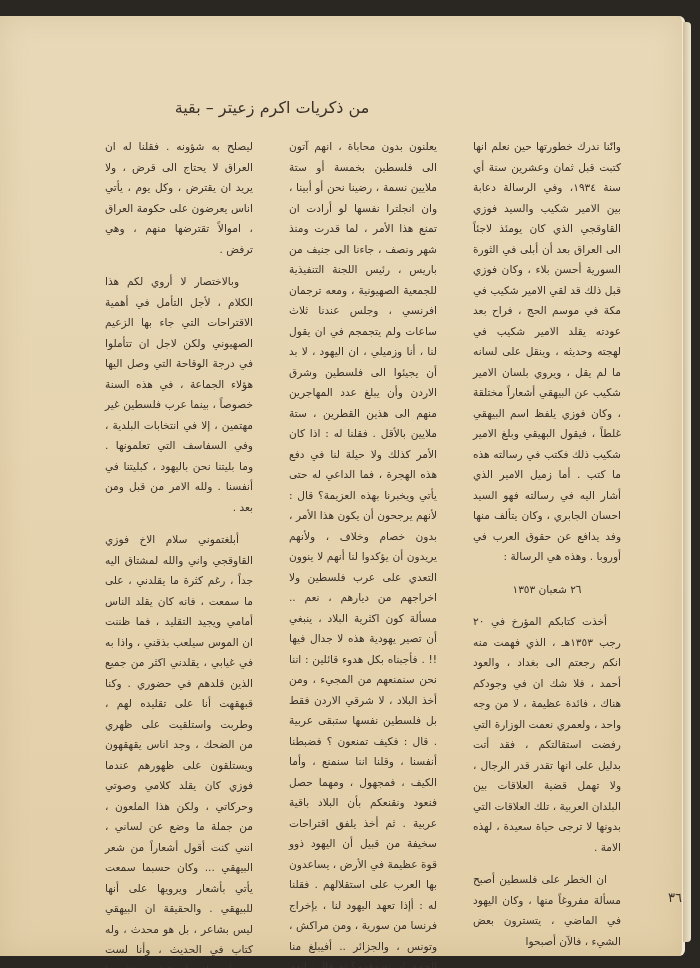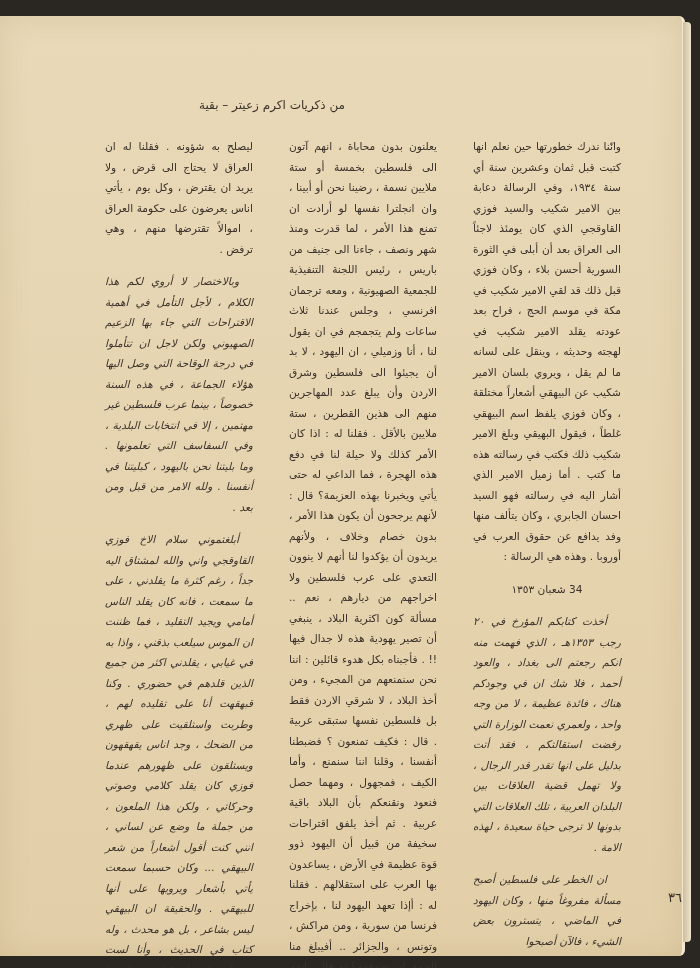--- a/index.html
+++ b/index.html
@@ -13,51 +13,51 @@
     border-right:3px solid #f2e8d2;
     border-radius:0 6px 6px 0;
     box-shadow: inset 0 0 30px rgba(150,120,70,0.18);
   }
   .page-edge {
     position:absolute; right:-9px; top:6px; width:8px; height:920px;
     background:linear-gradient(90deg,#cdbd9c,#efe4cc); border-radius:0 4px 4px 0;
   }
   .title {
     position:absolute; top:82px; left:0; width:544px; text-align:center;
-    direction:rtl; font-size:12px; color:#3b322a; letter-spacing:0.5px;
+    direction:rtl; font-size:16px; color:#3b322a; letter-spacing:0.5px;
   }
   .cols {
     position:absolute; top:108px; left:93px; width:540px; height:760px;
     direction:rtl; display:flex; flex-direction:row; gap:12px;
   }
   .col {
     width:172px; direction:rtl; text-align:justify;
     font-size:10.6px; line-height:20.5px; color:#3a312a;
     font-family:"DejaVu Sans", sans-serif;
   }
   .col p { margin:12px; }
-  .col p.indent { text-indent:14px;font-style:italic; }
+  .col p.indent { text-indent:14px; }
   .col .center { text-align:center; }
   .page-num {
     position:absolute; top:874px; left:0; width:682px; 
     font-size:13px; color:#3b322a; direction:rtl;
   }
 </style>
 </head>
 <body>
 
 <div class="page">
   <div class="page-edge"></div>
 
   <div class="title">من ذكريات اكرم زعيتر – بقية</div>
 
   <div class="cols">
     <div class="col">
       <p>وانّنا ندرك خطورتها حين نعلم انها كتبت قبل ثمان وعشرين سنة أي سنة ١٩٣٤، وفي الرسالة دعابة بين الامير شكيب والسيد فوزي القاوقجي الذي كان يومئذ لاجئاً الى العراق بعد أن أبلى في الثورة السورية أحسن بلاء ، وكان فوزي قبل ذلك قد لقي الامير شكيب في مكة في موسم الحج ، فراح بعد عودته يقلد الامير شكيب في لهجته وحديثه ، وينقل على لسانه ما لم يقل ، ويروي بلسان الامير شكيب عن البيهقي أشعاراً مختلقة ، وكان فوزي يلفظ اسم البيهقي غلطاً ، فيقول البهيقي وبلغ الامير شكيب ذلك فكتب في رسالته هذه ما كتب . أما زميل الامير الذي أشار اليه في رسالته فهو السيد احسان الجابري ، وكان يتألف منها وفد يدافع عن حقوق العرب في أوروبا . وهذه هي الرسالة :</p>
-      <p class="center">34 شعبان ١٣٥٣</p>
+      <p class="center">٢٦ شعبان ١٣٥٣</p>
       <p class="indent">أخذت كتابكم المؤرخ في ٢٠ رجب ١٣٥٣هـ ، الذي فهمت منه انكم رجعتم الى بغداد ، والعود أحمد ، فلا شك ان في وجودكم هناك ، فائدة عظيمة ، لا من وجه واحد ، ولعمري نعمت الوزارة التي رفضت استقالتكم ، فقد أتت بدليل على انها تقدر قدر الرجال ، ولا تهمل قضية العلاقات بين البلدان العربية ، تلك العلاقات التي بدونها لا ترجى حياة سعيدة ، لهذه الامة .</p>
       <p class="indent">ان الخطر على فلسطين أصبح مسألة مفروغاً منها ، وكان اليهود في الماضي ، يتسترون بعض الشيء ، فالآن أصبحوا</p>
     </div>
     <div class="col">
       <p>يعلنون بدون محاباة ، انهم آتون الى فلسطين بخمسة أو ستة ملايين نسمة ، رضينا نحن أو أبينا ، وان انجلترا نفسها لو أرادت ان تمنع هذا الأمر ، لما قدرت ومنذ شهر ونصف ، جاءنا الى جنيف من باريس ، رئيس اللجنة التنفيذية للجمعية الصهيونية ، ومعه ترجمان افرنسي ، وجلس عندنا ثلاث ساعات ولم يتجمجم في ان يقول لنا ، أنا وزميلي ، ان اليهود ، لا بد أن يجيئوا الى فلسطين وشرق الاردن وأن يبلغ عدد المهاجرين منهم الى هذين القطرين ، ستة ملايين بالأقل . فقلنا له : اذا كان الأمر كذلك ولا حيلة لنا في دفع هذه الهجرة ، فما الداعي له حتى يأتي ويخبرنا بهذه العزيمة؟ قال : لأنهم يرجحون أن يكون هذا الأمر ، بدون خصام وخلاف ، ولأنهم يريدون أن يؤكدوا لنا أنهم لا ينوون التعدي على عرب فلسطين ولا اخراجهم من ديارهم ، نعم .. مسألة كون اكثرية البلاد ، ينبغي أن تصير يهودية هذه لا جدال فيها !! . فأجبناه بكل هدوء قائلين : اننا نحن سنمنعهم من المجيء ، ومن أخذ البلاد ، لا شرقي الاردن فقط بل فلسطين نفسها ستبقى عربية . قال : فكيف تمنعون ؟ فضبطنا أنفسنا ، وقلنا اننا سنمنع ، وأما الكيف ، فمجهول ، ومهما حصل فنعود ونقنعكم بأن البلاد باقية عربية . ثم أخذ يلفق اقتراحات سخيفة من قبيل أن اليهود ذوو قوة عظيمة في الأرض ، يساعدون بها العرب على استقلالهم . فقلنا له : أإذا تعهد اليهود لنا ، بإخراج فرنسا من سورية ، ومن مراكش ، وتونس ، والجزائر .. أفيبلغ منا الحمق ان نصدقهم؟ ثم قال : انهم يعرضون قرضاً على العراق</p>
     </div>
     <div class="col">
       <p>ليصلح به شؤونه . فقلنا له ان العراق لا يحتاج الى قرض ، ولا يريد ان يقترض ، وكل يوم ، يأتي اناس يعرضون على حكومة العراق ، اموالاً تقترضها منهم ، وهي ترفض .</p>
       <p class="indent">وبالاختصار لا أروي لكم هذا الكلام ، لأجل التأمل في أهمية الاقتراحات التي جاء بها الزعيم الصهيوني ولكن لاجل ان تتأملوا في درجة الوقاحة التي وصل اليها هؤلاء الجماعة ، في هذه السنة خصوصاً ، بينما عرب فلسطين غير مهتمين ، إلا في انتخابات البلدية ، وفي السفاسف التي تعلمونها . وما بليتنا نحن باليهود ، كبليتنا في أنفسنا . ولله الامر من قبل ومن بعد .</p>
       <p class="indent">أبلغتموني سلام الاخ فوزي القاوقجي واني والله لمشتاق اليه جداً ، رغم كثرة ما يقلدني ، على ما سمعت ، فانه كان يقلد الناس أمامي ويجيد التقليد ، فما ظننت ان الموس سيلعب بذقني ، واذا به في غيابي ، يقلدني اكثر من جميع الذين قلدهم في حضوري . وكنا قبهقهت أنا على تقليده لهم ، وطربت واستلقيت على ظهري من الضحك ، وجد اناس يقهقهون ويستلقون على ظهورهم عندما فوزي كان يقلد كلامي وصوتي وحركاتي ، ولكن هذا الملعون ، من جملة ما وضع عن لساني ، انني كنت أقول أشعاراً من شعر البيهقي ... وكان حسبما سمعت يأتي بأشعار ويرويها على أنها للبيهقي . والحقيقة ان البيهقي ليس بشاعر ، بل هو محدث ، وله كتاب في الحديث ، وأنا لست محدثاً .. ولا قرأت كتابه . وغاية ما سمعت أن البيهقي هو من المحدثين .. ومع هذا ، ففي حياتي ما ذكرت البيهقي ، أمام فوزي القاوقجي</p>

